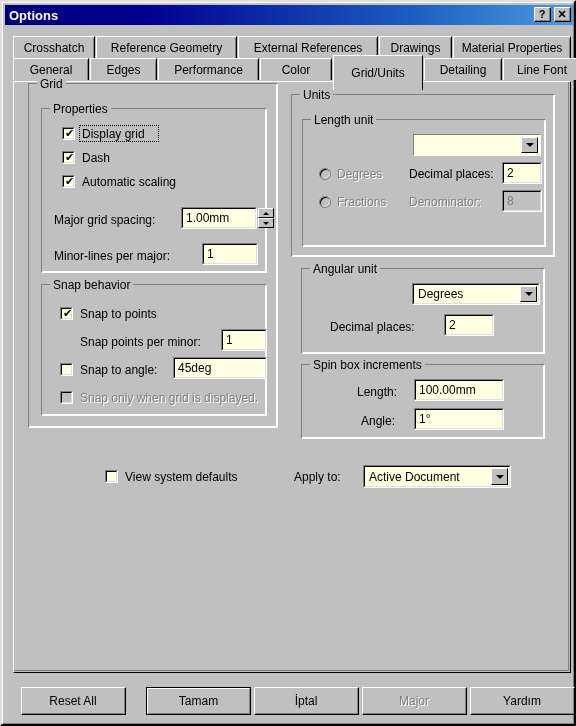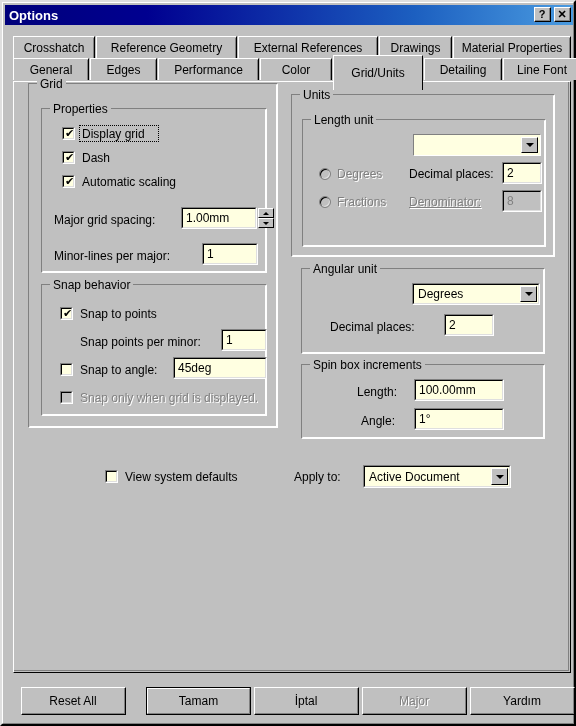--- a/index.html
+++ b/index.html
@@ -434,21 +434,21 @@
 
         <div class="radio disabled" style="left:16px;top:48px;"></div>
         <span class="lbl disabled" style="left:34px;top:47px;">Degrees</span>
         <span class="lbl" style="left:106px;top:47px;">Decimal places:</span>
         <div class="tf" style="left:199px;top:42px;width:40px;height:22px;">
           <span class="tfin">2</span>
         </div>
 
         <div class="radio disabled" style="left:16px;top:76px;"></div>
         <span class="lbl disabled" style="left:34px;top:75px;">Fractions</span>
-        <span class="lbl disabled" style="left:106px;top:75px;text-decoration:underline;">Denominator:</span>
+        <span class="lbl disabled" style="left:106px;top:75px;">Denominator:</span>
         <div class="tf disabled" style="left:199px;top:70px;width:40px;height:22px;">
           <span class="tfin">8</span>
         </div>
       </div>
     </div>
 
     <div class="group" style="left:287px;top:186px;width:244px;height:86px;">
       <div class="ginner"></div>
       <span class="glabel">Angular unit</span>
 

